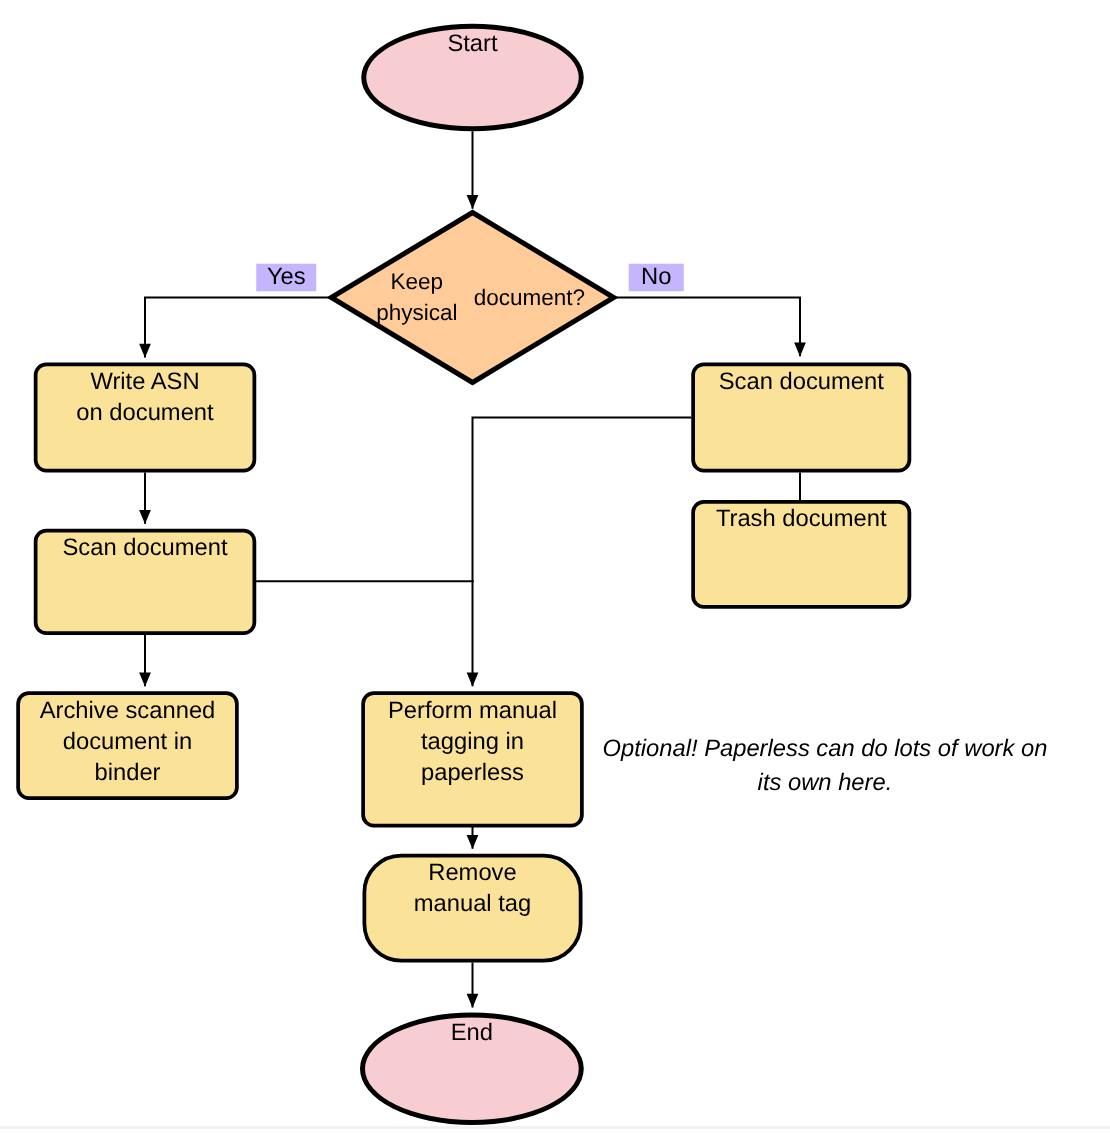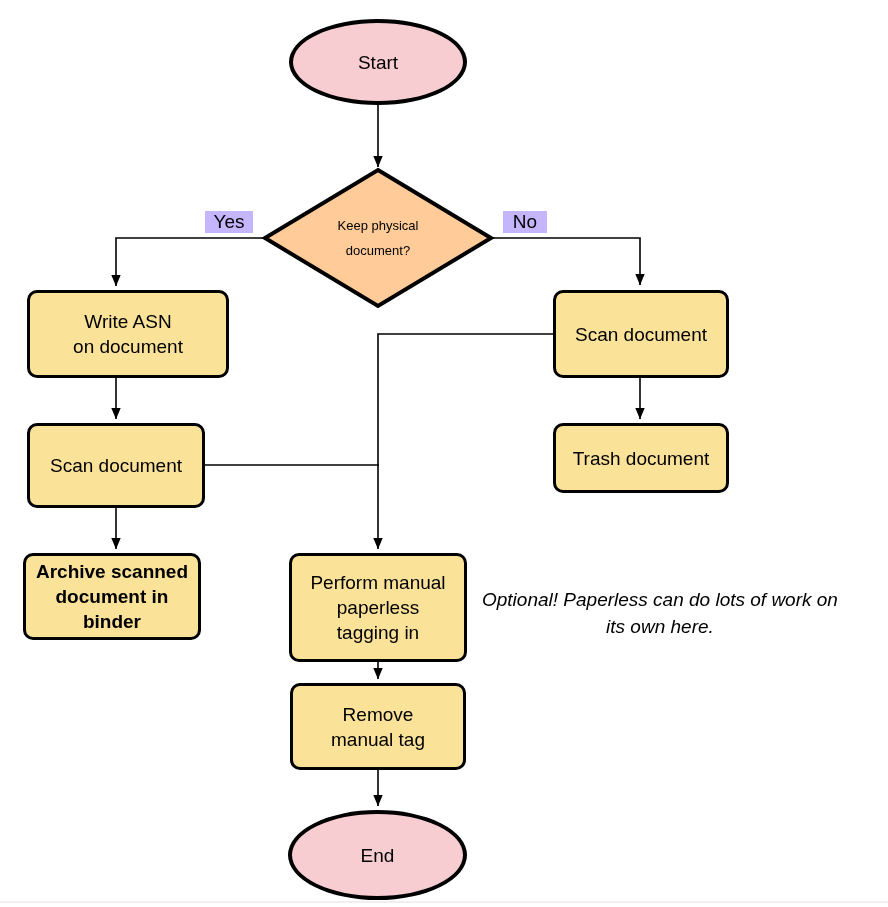--- a/index.html
+++ b/index.html
@@ -19,44 +19,43 @@
   }
   .edge {
     fill: none;
     stroke: #000;
     stroke-width: 1.6;
   }
   .node {
     position: absolute;
     box-sizing: border-box;
     display: flex;
-    align-items: center;
     justify-content: center;
     text-align: center;
     font-size: 19px;
     line-height: 25px;
   }
   .process {
     background: #FBE299;
     border: 3px solid #000;
     border-radius: 10px;
   }
   .terminal {
     background: #F8CDD1;
     border: 4px solid #000;
     border-radius: 50%;
   }
   .decision-label {
     position: absolute;
     display: flex;
-    flex-direction: column;
+    flex-direction: row;
     align-items: center;
     justify-content: center;
     text-align: center;
-    font-size: 13px;
+    font-size: 18px;
     line-height: 25px;
   }
   .edge-label {
     position: absolute;
     font-size: 19px;
     line-height: 22px;
     text-align: center;
     background: #c4b5fd;
     padding: 0 2px;
   }
@@ -107,61 +106,61 @@
 
   <div class="decision-label" style="left:288px; top:212px; width:180px; height:52px;">
       <div>Keep physical</div>
       <div>document?</div>
     </div>
 
   <div class="edge-label" style="left:205px; top:211px; width:44px;">Yes</div>
 
   <div class="edge-label" style="left:503px; top:211px; width:40px;">No</div>
 
-  <div class="node process" style="left:27px; top:290px; width:202px; height:88px;">
+  <div class="node process" style="left:27px; top:290px; width:178px; height:88px;">
     <div>
         <div>Write ASN</div>
         <div>on document</div>
       </div>
   </div>
 
   <div class="node process" style="left:553px; top:290px; width:176px; height:88px;">
     <div>Scan document</div>
   </div>
 
   <div class="node process" style="left:27px; top:423px; width:178px; height:85px;">
     <div>Scan document</div>
   </div>
 
-  <div class="node process" style="left:553px; top:423px; width:176px; height:70px;">
+  <div class="node process" style="left:553px; top:400px; width:176px; height:87px;">
     <div>Trash document</div>
   </div>
 
-  <div class="node process" style="left:23px; top:553px; width:178px; height:87px;font-weight:bold;">
+  <div class="node process" style="left:13px; top:553px; width:178px; height:87px;">
     <div>
         <div>Archive scanned</div>
         <div>document in</div>
         <div>binder</div>
       </div>
   </div>
 
   <div class="node process" style="left:289px; top:553px; width:178px; height:109px;">
     <div>
         <div>Perform manual</div>
+        <div>tagging in</div>
         <div>paperless</div>
-        <div>tagging in</div>
       </div>
   </div>
 
   <div class="note" style="left:482px; top:586px;">
       <div>Optional! Paperless can do lots of work on</div>
       <div>its own here.</div>
     </div>
 
-  <div class="node process" style="left:290px; top:683px; width:176px; height:87px;">
+  <div class="node process" style="left:290px; top:683px; width:176px; height:87px;border-radius:31px;">
     <div>
         <div>Remove</div>
         <div>manual tag</div>
       </div>
   </div>
 
   <div class="node terminal" style="left:288px; top:810px; width:179px; height:90px;">
     <div>End</div>
   </div>
 

